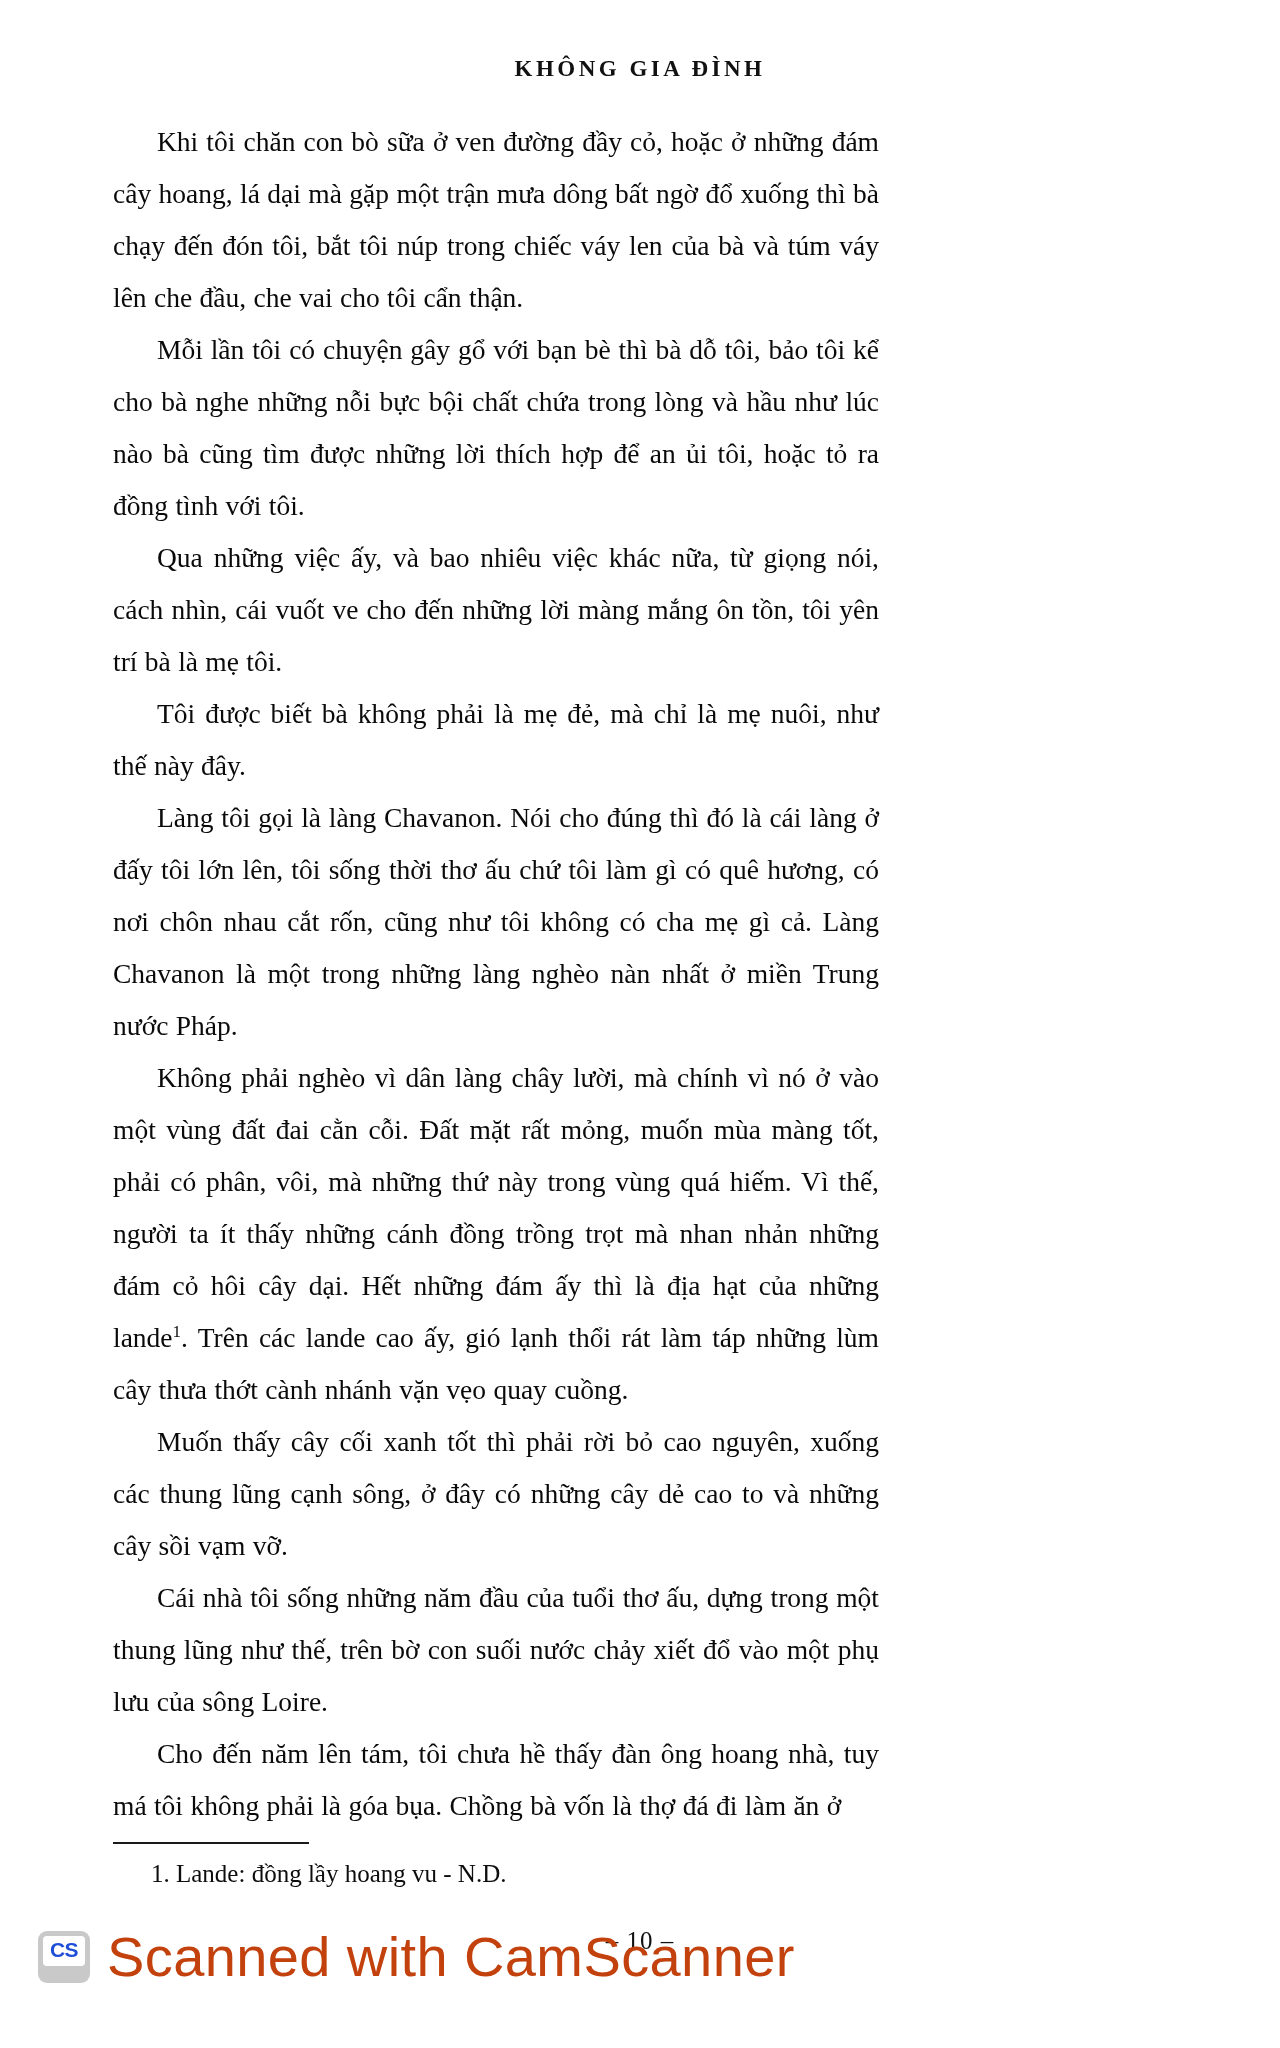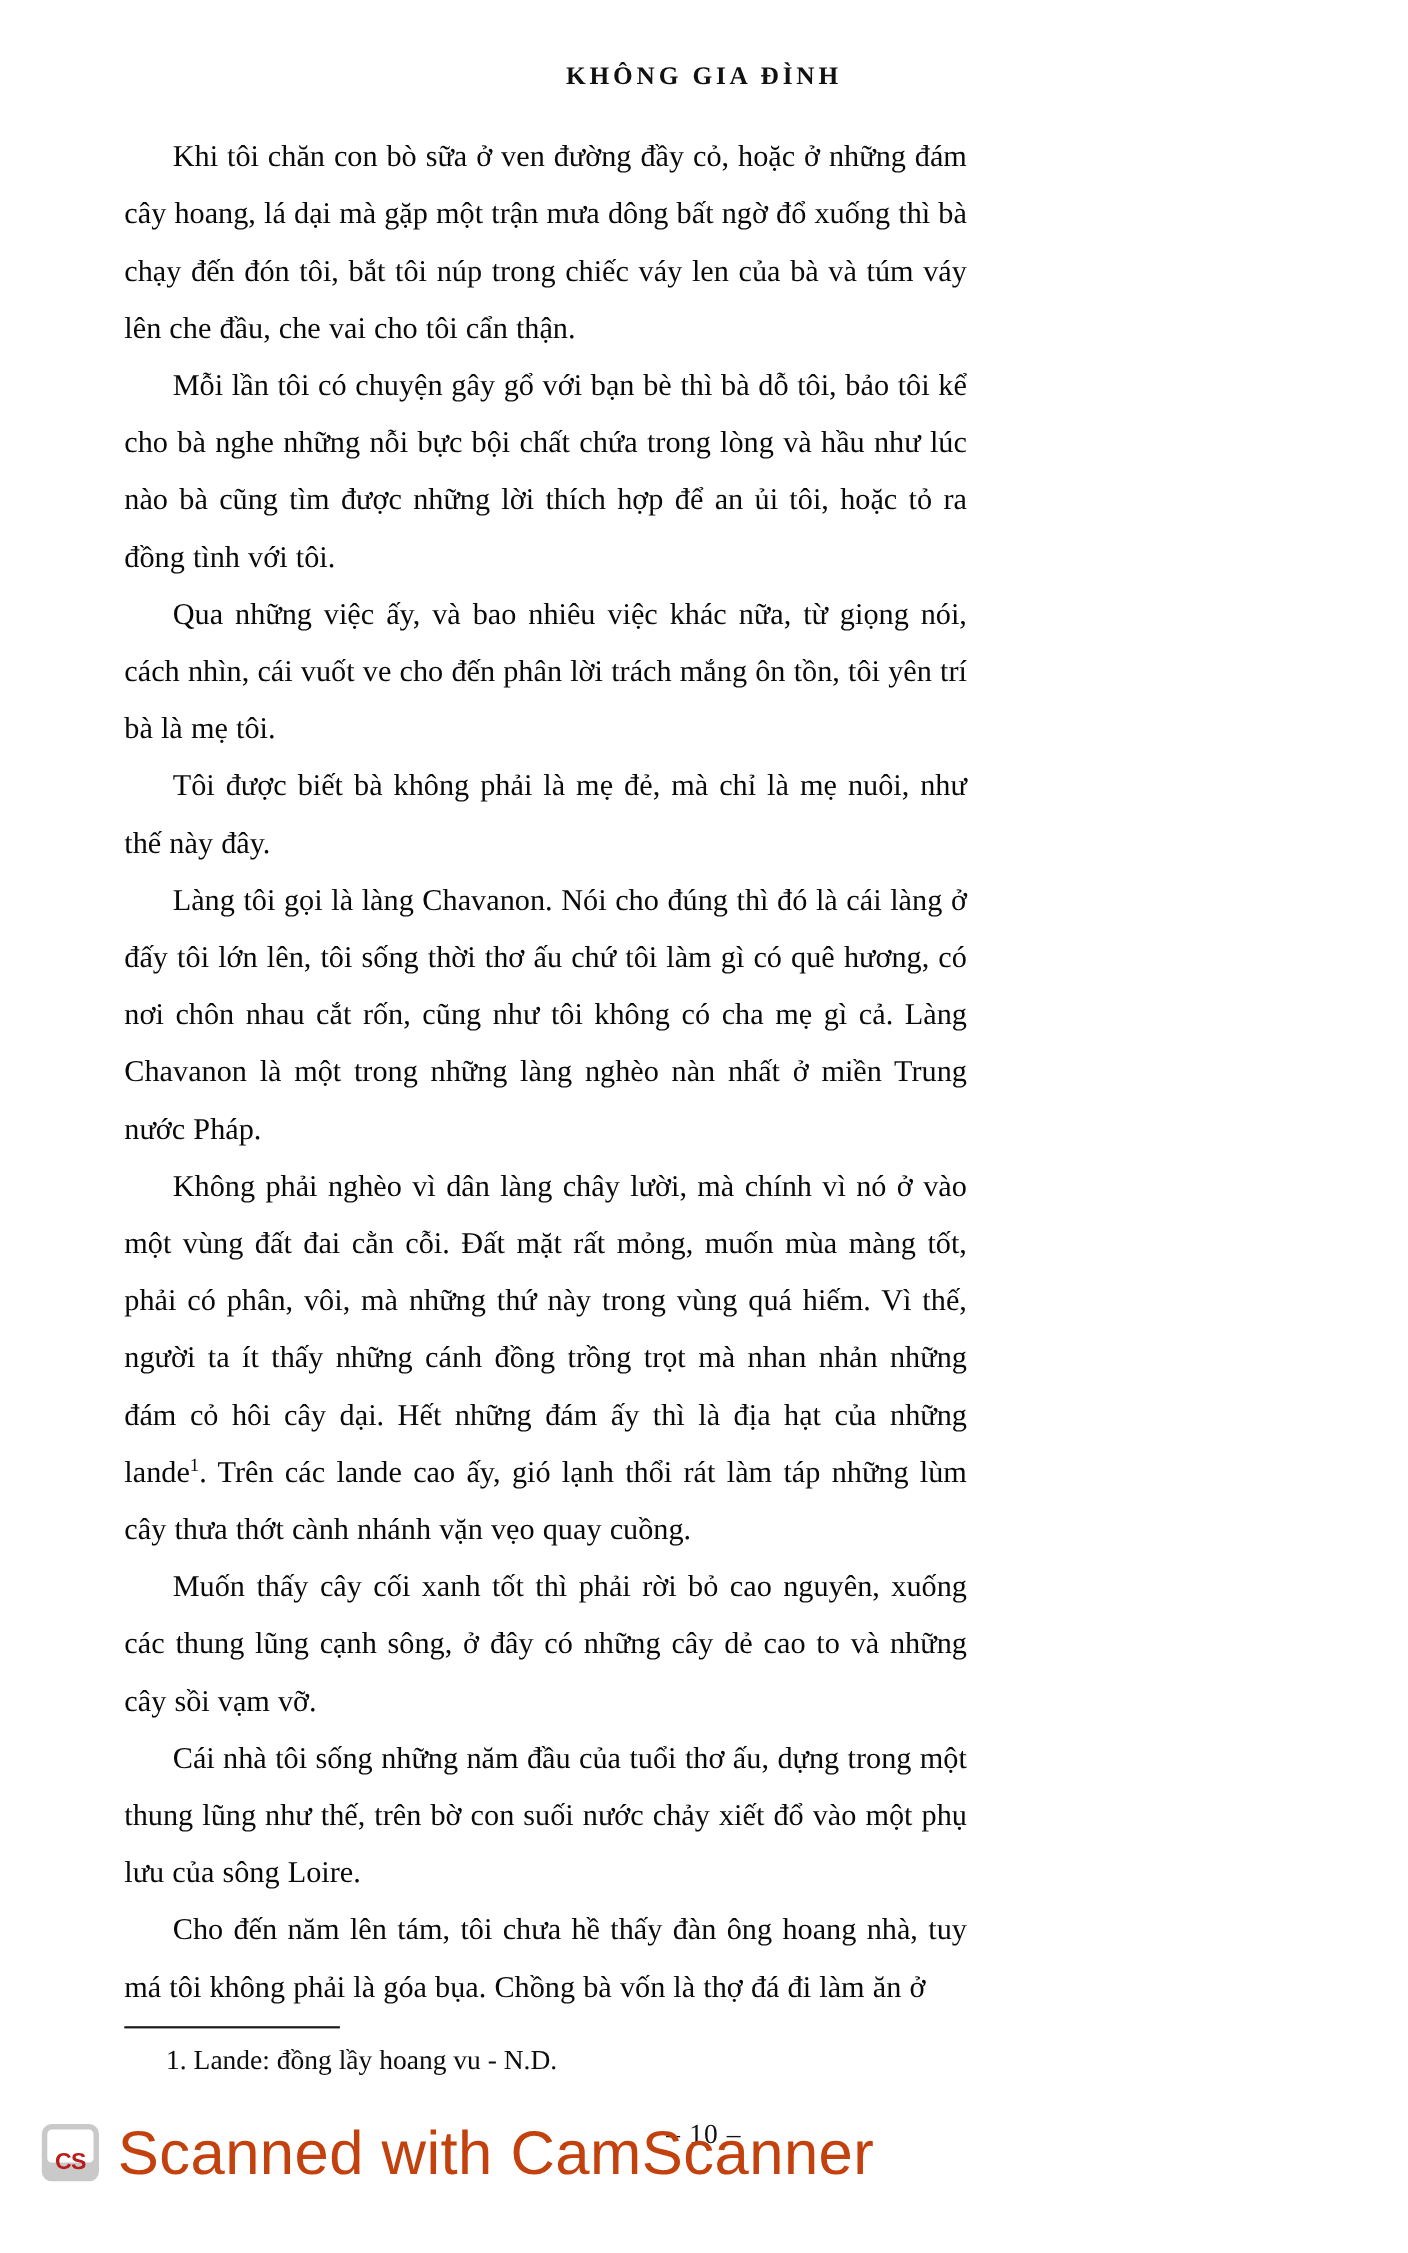--- a/index.html
+++ b/index.html
@@ -128,45 +128,44 @@
   }
   .wm-badge-text {
     position: absolute;
     left: 0;
     top: 7px;
     width: 52px;
     text-align: center;
     font-family: "Liberation Sans", "DejaVu Sans", sans-serif;
     font-size: 21px;
     font-weight: 700;
-    color: #b91c1c;
+    color: #1d4ed8;
     letter-spacing: -0.5px;
     z-index: 2;
-    margin-top: 16px;
   }
   .wm-text {
     font-family: "Liberation Sans", "DejaVu Sans", sans-serif;
     font-size: 56px;
     color: #c2410c;
     letter-spacing: 0.4px;
     white-space: nowrap;
   }
 </style>
 </head>
 <body>
 
 <div class="page">
 
   <div class="running-head">KHÔNG GIA ĐÌNH</div>
 
   <div class="body-col">
 
     <p class="para">Khi tôi chăn con bò sữa ở ven đường đầy cỏ, hoặc ở những đám cây hoang, lá dại mà gặp một trận mưa dông bất ngờ đổ xuống thì bà chạy đến đón tôi, bắt tôi núp trong chiếc váy len của bà và túm váy lên che đầu, che vai cho tôi cẩn thận.</p>
     <p class="para">Mỗi lần tôi có chuyện gây gổ với bạn bè thì bà dỗ tôi, bảo tôi kể cho bà nghe những nỗi bực bội chất chứa trong lòng và hầu như lúc nào bà cũng tìm được những lời thích hợp để an ủi tôi, hoặc tỏ ra đồng tình với tôi.</p>
-    <p class="para">Qua những việc ấy, và bao nhiêu việc khác nữa, từ giọng nói, cách nhìn, cái vuốt ve cho đến phân lời trách mắng ôn tồn, tôi yên trí bà là mẹ tôi.</p>
+    <p class="para">Qua những việc ấy, và bao nhiêu việc khác nữa, từ giọng nói, cách nhìn, cái vuốt ve cho đến những lời màng mắng ôn tồn, tôi yên trí bà là mẹ tôi.</p>
     <p class="para">Tôi được biết bà không phải là mẹ đẻ, mà chỉ là mẹ nuôi, như thế này đây.</p>
     <p class="para">Làng tôi gọi là làng Chavanon. Nói cho đúng thì đó là cái làng ở đấy tôi lớn lên, tôi sống thời thơ ấu chứ tôi làm gì có quê hương, có nơi chôn nhau cắt rốn, cũng như tôi không có cha mẹ gì cả. Làng Chavanon là một trong những làng nghèo nàn nhất ở miền Trung nước Pháp.</p>
 
     <p class="para"><span>Không phải nghèo vì dân làng chây lười, mà chính vì nó ở vào một vùng đất đai cằn cỗi. Đất mặt rất mỏng, muốn mùa màng tốt, phải có phân, vôi, mà những thứ này trong vùng quá hiếm. Vì thế, người ta ít thấy những cánh đồng trồng trọt mà nhan nhản những đám cỏ hôi cây dại. Hết những đám ấy thì là địa hạt của những lande</span><sup class="fn-ref">1</sup><span>. Trên các lande cao ấy, gió lạnh thổi rát làm táp những lùm cây thưa thớt cành nhánh vặn vẹo quay cuồng.</span></p>
 
     <p class="para">Muốn thấy cây cối xanh tốt thì phải rời bỏ cao nguyên, xuống các thung lũng cạnh sông, ở đây có những cây dẻ cao to và những cây sồi vạm vỡ.</p>
     <p class="para">Cái nhà tôi sống những năm đầu của tuổi thơ ấu, dựng trong một thung lũng như thế, trên bờ con suối nước chảy xiết đổ vào một phụ lưu của sông Loire.</p>
     <p class="para">Cho đến năm lên tám, tôi chưa hề thấy đàn ông hoang nhà, tuy má tôi không phải là góa bụa. Chồng bà vốn là thợ đá đi làm ăn ở</p>
 
   </div>

